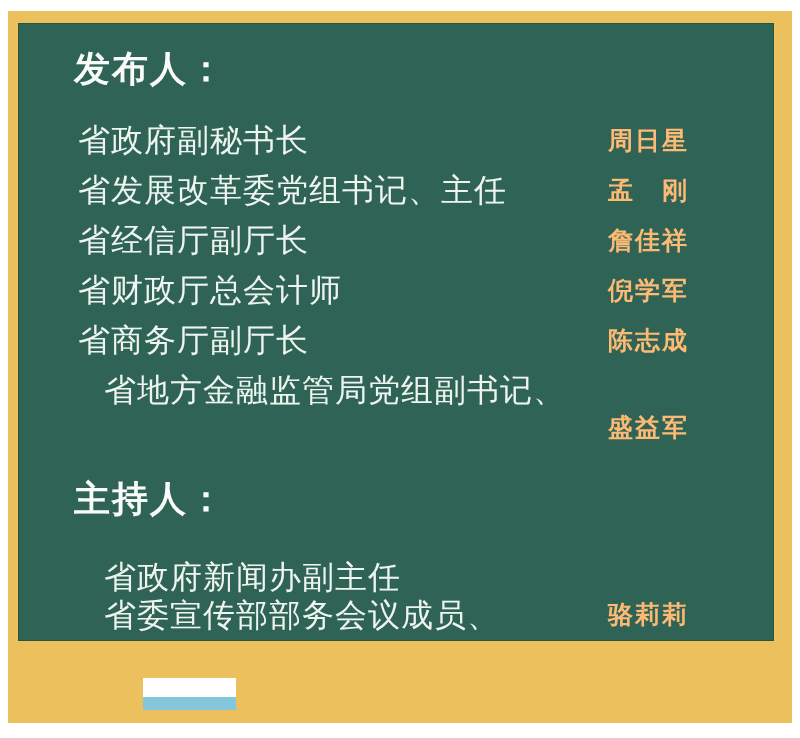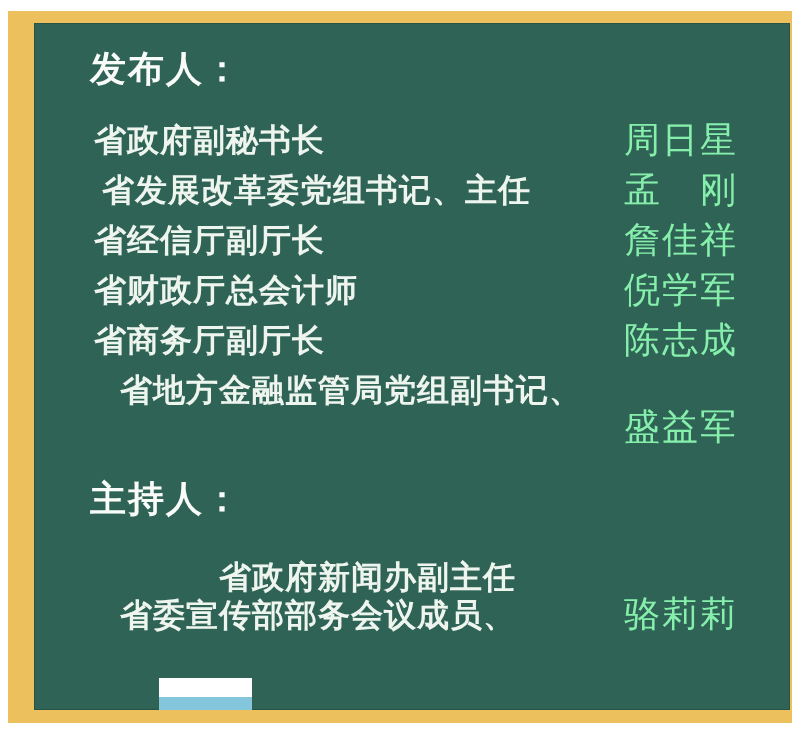--- a/index.html
+++ b/index.html
@@ -11,55 +11,54 @@
     position: relative;
   }
   .frame {
     position: absolute;
     left: 8px; top: 11px;
     width: 784px; height: 712px;
     background: #edc05e;
   }
   .board {
     position: absolute;
-    left: 26px; top: 12px;
-    width: 756px; height: 687px;
+    left: 10px; top: 12px;
+    width: 756px; height: 618px;
     background: #2e6355;
     box-shadow: inset 0 0 0 1px rgba(15,45,35,0.25);
-    text-align: right;
   }
   .heading {
     position: absolute;
     left: 56px;
     margin: 0;
     font-size: 36px;
     line-height: 44px;
     font-weight: bold;
     letter-spacing: 2px;
     color: #f8fbf8;
   }
   .row {
     position: absolute;
     left: 60px;
     font-size: 32px;
     line-height: 38px;
     letter-spacing: 1px;
-    font-weight: 700;
+    font-weight: 400;
     color: #eef4ee;
     white-space: nowrap;
   }
   .row .line { display: block; margin-left: 26px; }
   .name {
     position: absolute;
     left: 590px;
-    font-size: 36px;
+    font-size: 25px;
     line-height: 38px;
     letter-spacing: 2px;
-    font-weight: 400;
-    color: #86efac;
+    font-weight: 700;
+    color: #fdba74;
     white-space: nowrap;
   }
   .partial-graphic {
     position: absolute;
     left: 125px; top: 655px;
     width: 93px; height: 32px;
   }
   .pg-white { width: 100%; height: 19px; background: #ffffff; }
   .pg-blue  { width: 100%; height: 13px; background: #84c7dd; }
 </style>
@@ -67,21 +66,21 @@
 <body>
 
 <div class="frame">
   <div class="board">
 
     <h2 class="heading" style="top:24px;">发布人：</h2>
 
     <div class="row" style="top:98px;">省政府副秘书长</div>
     <div class="name" style="top:98px;">周日星</div>
 
-    <div class="row" style="top:148px;margin-left:8px;">省发展改革委党组书记、主任</div>
+    <div class="row" style="top:148px;">省发展改革委党组书记、主任</div>
     <div class="name" style="top:148px;">孟　刚</div>
 
     <div class="row" style="top:198px;">省经信厅副厅长</div>
     <div class="name" style="top:198px;">詹佳祥</div>
 
     <div class="row" style="top:248px;">省财政厅总会计师</div>
     <div class="name" style="top:248px;">倪学军</div>
 
     <div class="row" style="top:298px;">省商务厅副厅长</div>
     <div class="name" style="top:298px;">陈志成</div>

